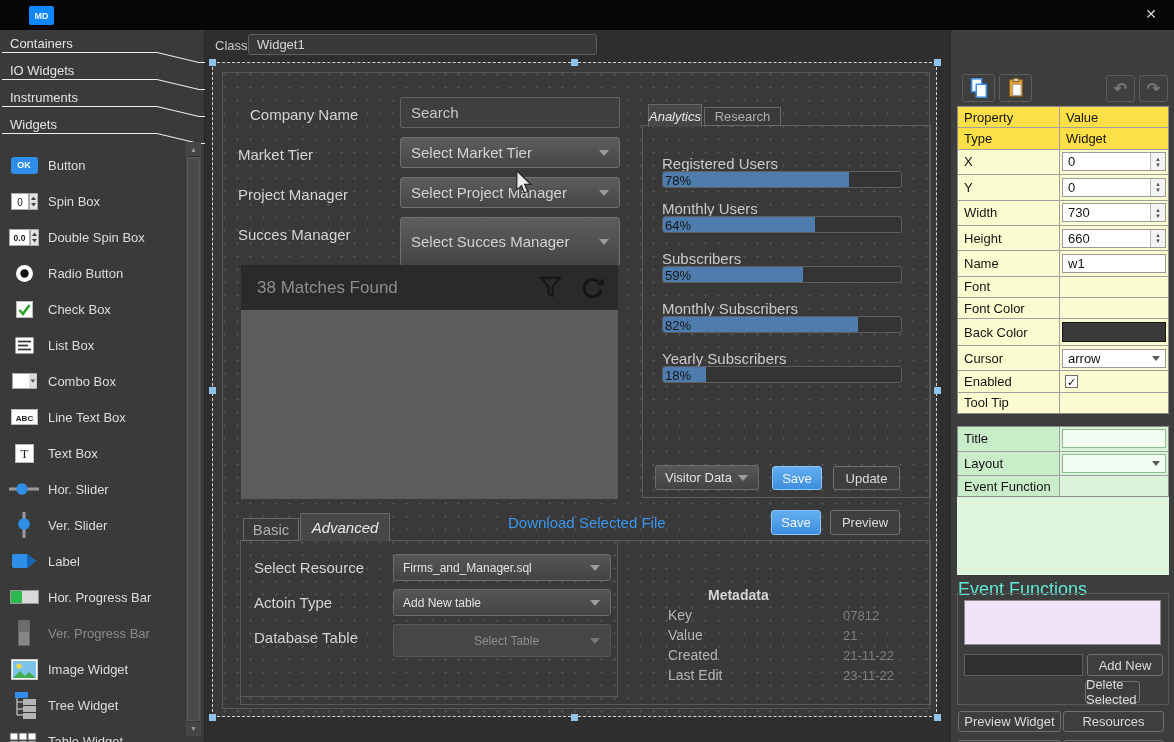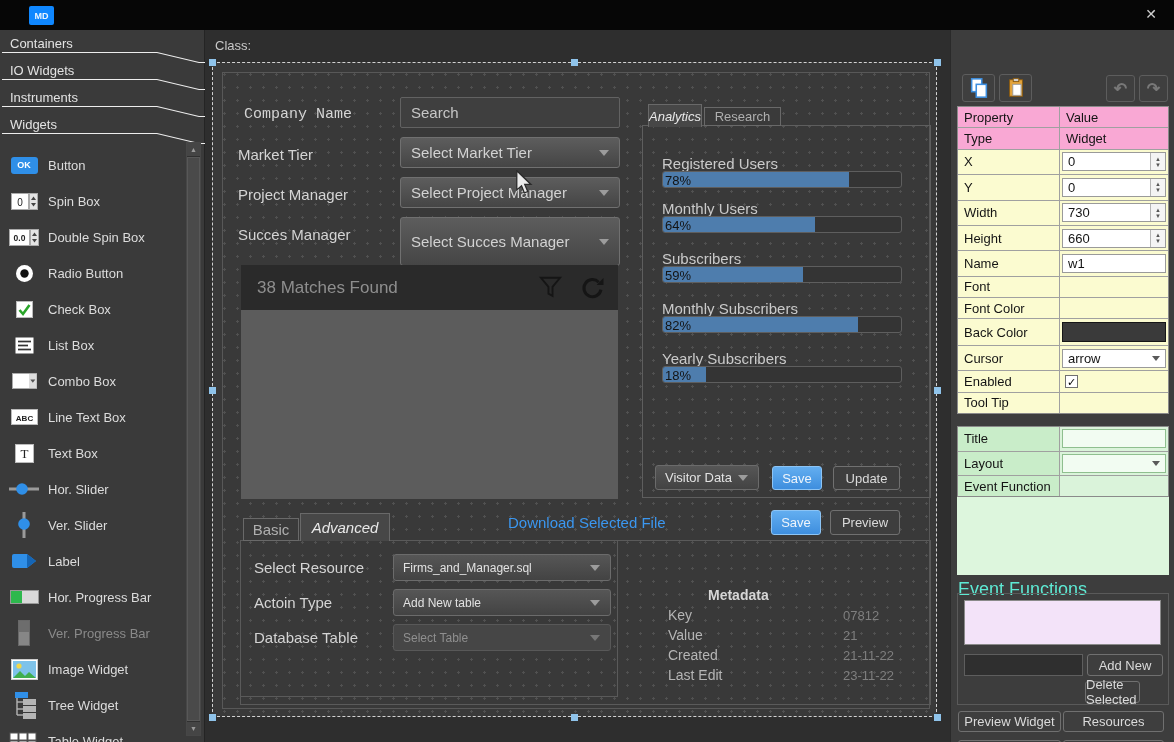--- a/index.html
+++ b/index.html
@@ -81,21 +81,21 @@
   .md-label{position:absolute;left:668px;font-size:14px;color:#b5b5b5;}
   .md-value{position:absolute;left:843px;font-size:13px;color:#7f7f7f;}
 
   
   .rightbar{position:absolute;left:950px;top:30px;width:224px;height:712px;background:#3d3d3d;border-left:1px solid #2a2a2a;}
   .tbtn{position:absolute;width:33px;height:28px;background:#3f3f3f;border:1px solid #5d5d5d;border-radius:3px;
         display:flex;align-items:center;justify-content:center;}
   .tbtn.dis{color:#787878;font-size:16px;font-weight:bold;}
   .ptable{position:absolute;display:grid;grid-template-columns:101px 1fr;gap:1px;background:#a0a0a0;border:1px solid #8a8a8a;}
   .pc{display:flex;align-items:center;padding-left:6px;font-size:13px;color:#141414;overflow:hidden;}
-  .pc.white{background:#f9a8d4;text-align:center;} .pc.yellow{background:var(--yellow);}
+  .pc.white{background:#fde047;text-align:center;} .pc.yellow{background:var(--yellow);}
   .pc.glbl{background:var(--green-lbl);} .pc.gval{background:var(--green-val);padding-left:2px;}
   .pc.vcell{padding-left:2px;padding-right:2px;}
   .ctl{flex:1;height:19px;background:#fff;border:1px solid #9a9a9a;display:flex;align-items:center;
        padding-left:5px;font-size:13px;color:#141414;position:relative;}
   .ctl.gctl{background:#f2fcf2;border-color:#8fbf8f;}
   .ctl .spn{position:absolute;right:0;top:0;bottom:0;width:15px;border-left:1px solid #b5b5b5;background:#f4f4f4;
             display:flex;flex-direction:column;align-items:center;justify-content:center;color:#555;font-size:6px;line-height:6px;}
   .ctl .dda{position:absolute;right:5px;top:50%;margin-top:-2px;width:0;height:0;
             border-left:4px solid transparent;border-right:4px solid transparent;border-top:5px solid #5a5a5a;}
   .cbx{width:13px;height:13px;background:#fff;border:1px solid #707070;margin-left:3px;font-size:11px;
@@ -311,36 +311,37 @@
       </div>
     <div class="vscroll">
       <div class="sb-btn up">▲</div>
       <div class="sb-thumb"></div>
       <div class="sb-btn down">▼</div>
     </div>
   </div>
 
   <div class="main"></div>
   <span class="class-label">Class:</span>
+  <div class="class-input">Widget1</div>
 
   <div class="canvas"></div>
   <div class="inner-panel"></div>
   <div id="handles">
       <div class="handle" style="left: 209px; top: 59px;"></div>
       <div class="handle" style="left: 571px; top: 59px;"></div>
       <div class="handle" style="left: 934px; top: 59px;"></div>
       <div class="handle" style="left: 209px; top: 387px;"></div>
       <div class="handle" style="left: 934px; top: 387px;"></div>
       <div class="handle" style="left: 209px; top: 714px;"></div>
       <div class="handle" style="left: 571px; top: 714px;"></div>
       <div class="handle" style="left: 934px; top: 714px;"></div>
     </div>
 
   <div id="form-rows">
-      <div class="clabel" style="left: 244px; top: 106px; font-family: Liberation Mono, monospace;">Company Name</div>
+      <div class="clabel" style="left: 250px; top: 106px;">Company Name</div>
       <div class="tinput" style="left: 400px; top: 97px; width: 220px; height: 31px;">Search</div>
       <div class="clabel" style="left: 238px; top: 146px;">Market Tier</div>
       <div class="ccombo" style="left: 400px; top: 137px; width: 220px; height: 31px;">
         <span>Select Market Tier</span>
         <div class="arr"></div>
       </div>
       <div class="clabel" style="left: 238px; top: 186px;">Project Manager</div>
       <div class="ccombo" style="left: 400px; top: 177px; width: 220px; height: 31px;">
         <span>Select Project Manager</span>
         <div class="arr"></div>
@@ -421,21 +422,21 @@
       <div class="scombo" style="left: 393px; top: 554px; width: 218px; height: 27px;">
         <span>Firms_and_Manager.sql</span>
         <div class="arr"></div>
       </div>
       <div class="clabel" style="left: 254px; top: 594px;">Actoin Type</div>
       <div class="scombo" style="left: 393px; top: 589px; width: 218px; height: 27px;">
         <span>Add New table</span>
         <div class="arr"></div>
       </div>
       <div class="clabel" style="left: 254px; top: 629px;">Database Table</div>
-      <div class="scombo dis" style="left: 393px; top: 624px; width: 218px; height: 27px;">
+      <div class="scombo dis" style="left: 393px; top: 624px; width: 218px; height: 33px; justify-content: center;">
         <span>Select Table</span>
         <div class="arr"></div>
       </div>
     </div>
 
   <div class="md-title">Metadata</div>
   <div id="metadata-rows">
       <div class="md-label" style="top: 607px;">Key</div>
       <div class="md-value" style="top: 608px;">07812</div>
       <div class="md-label" style="top: 627px;">Value</div>

